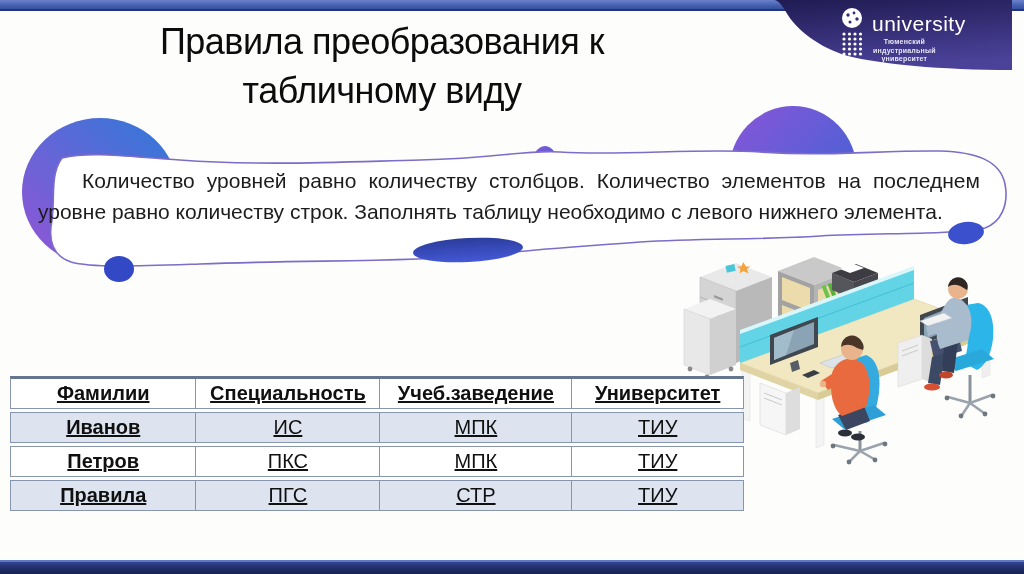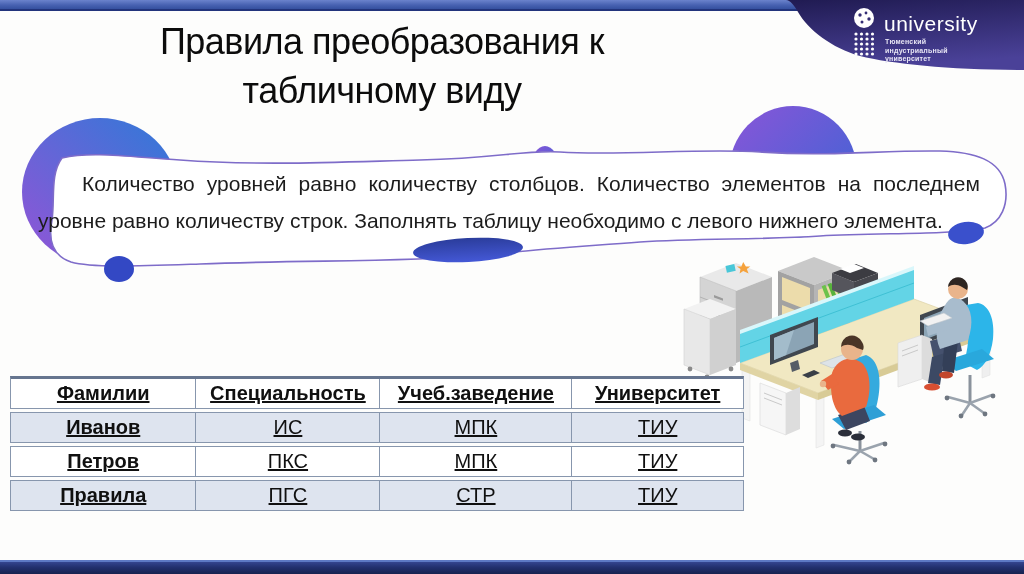--- a/index.html
+++ b/index.html
@@ -20,25 +20,25 @@
   
   .title{left:24px;top:17px;width:716px;z-index:4;text-align:center;
          font-weight:normal;font-size:36px;line-height:49px;color:#0c0c0c;
          letter-spacing:-0.5px;}
 
   
   .decor{left:0;top:0;width:1024px;height:574px;z-index:2;pointer-events:none;}
 
   
   .bubble-text{left:38px;top:165px;width:942px;height:96px;z-index:4;
-               font-size:21px;line-height:37px;color:#1c1c1c;
+               font-size:21px;line-height:31px;color:#1c1c1c;
                text-align:justify;text-indent:44px;overflow:hidden;}
 
   
-  .logo-panel{right:0;top:0;width:272px;height:74px;z-index:5;}
+  .logo-panel{right:12px;top:0;width:272px;height:74px;z-index:5;text-align:center;}
   .logo-brand{position:absolute;left:132px;top:12px;color:#fff;
               font-size:21px;letter-spacing:0.5px;font-weight:400;}
   .logo-org{position:absolute;left:133px;top:38px;color:#e8e6f5;
             font-size:7px;line-height:8.5px;font-weight:bold;letter-spacing:0.2px;}
 
   
   .illus{left:682px;top:243px;width:336px;height:235px;z-index:3;}
 
   
   .tbl{left:10px;top:376px;width:734px;z-index:5;font-size:20px;color:#101010;}

